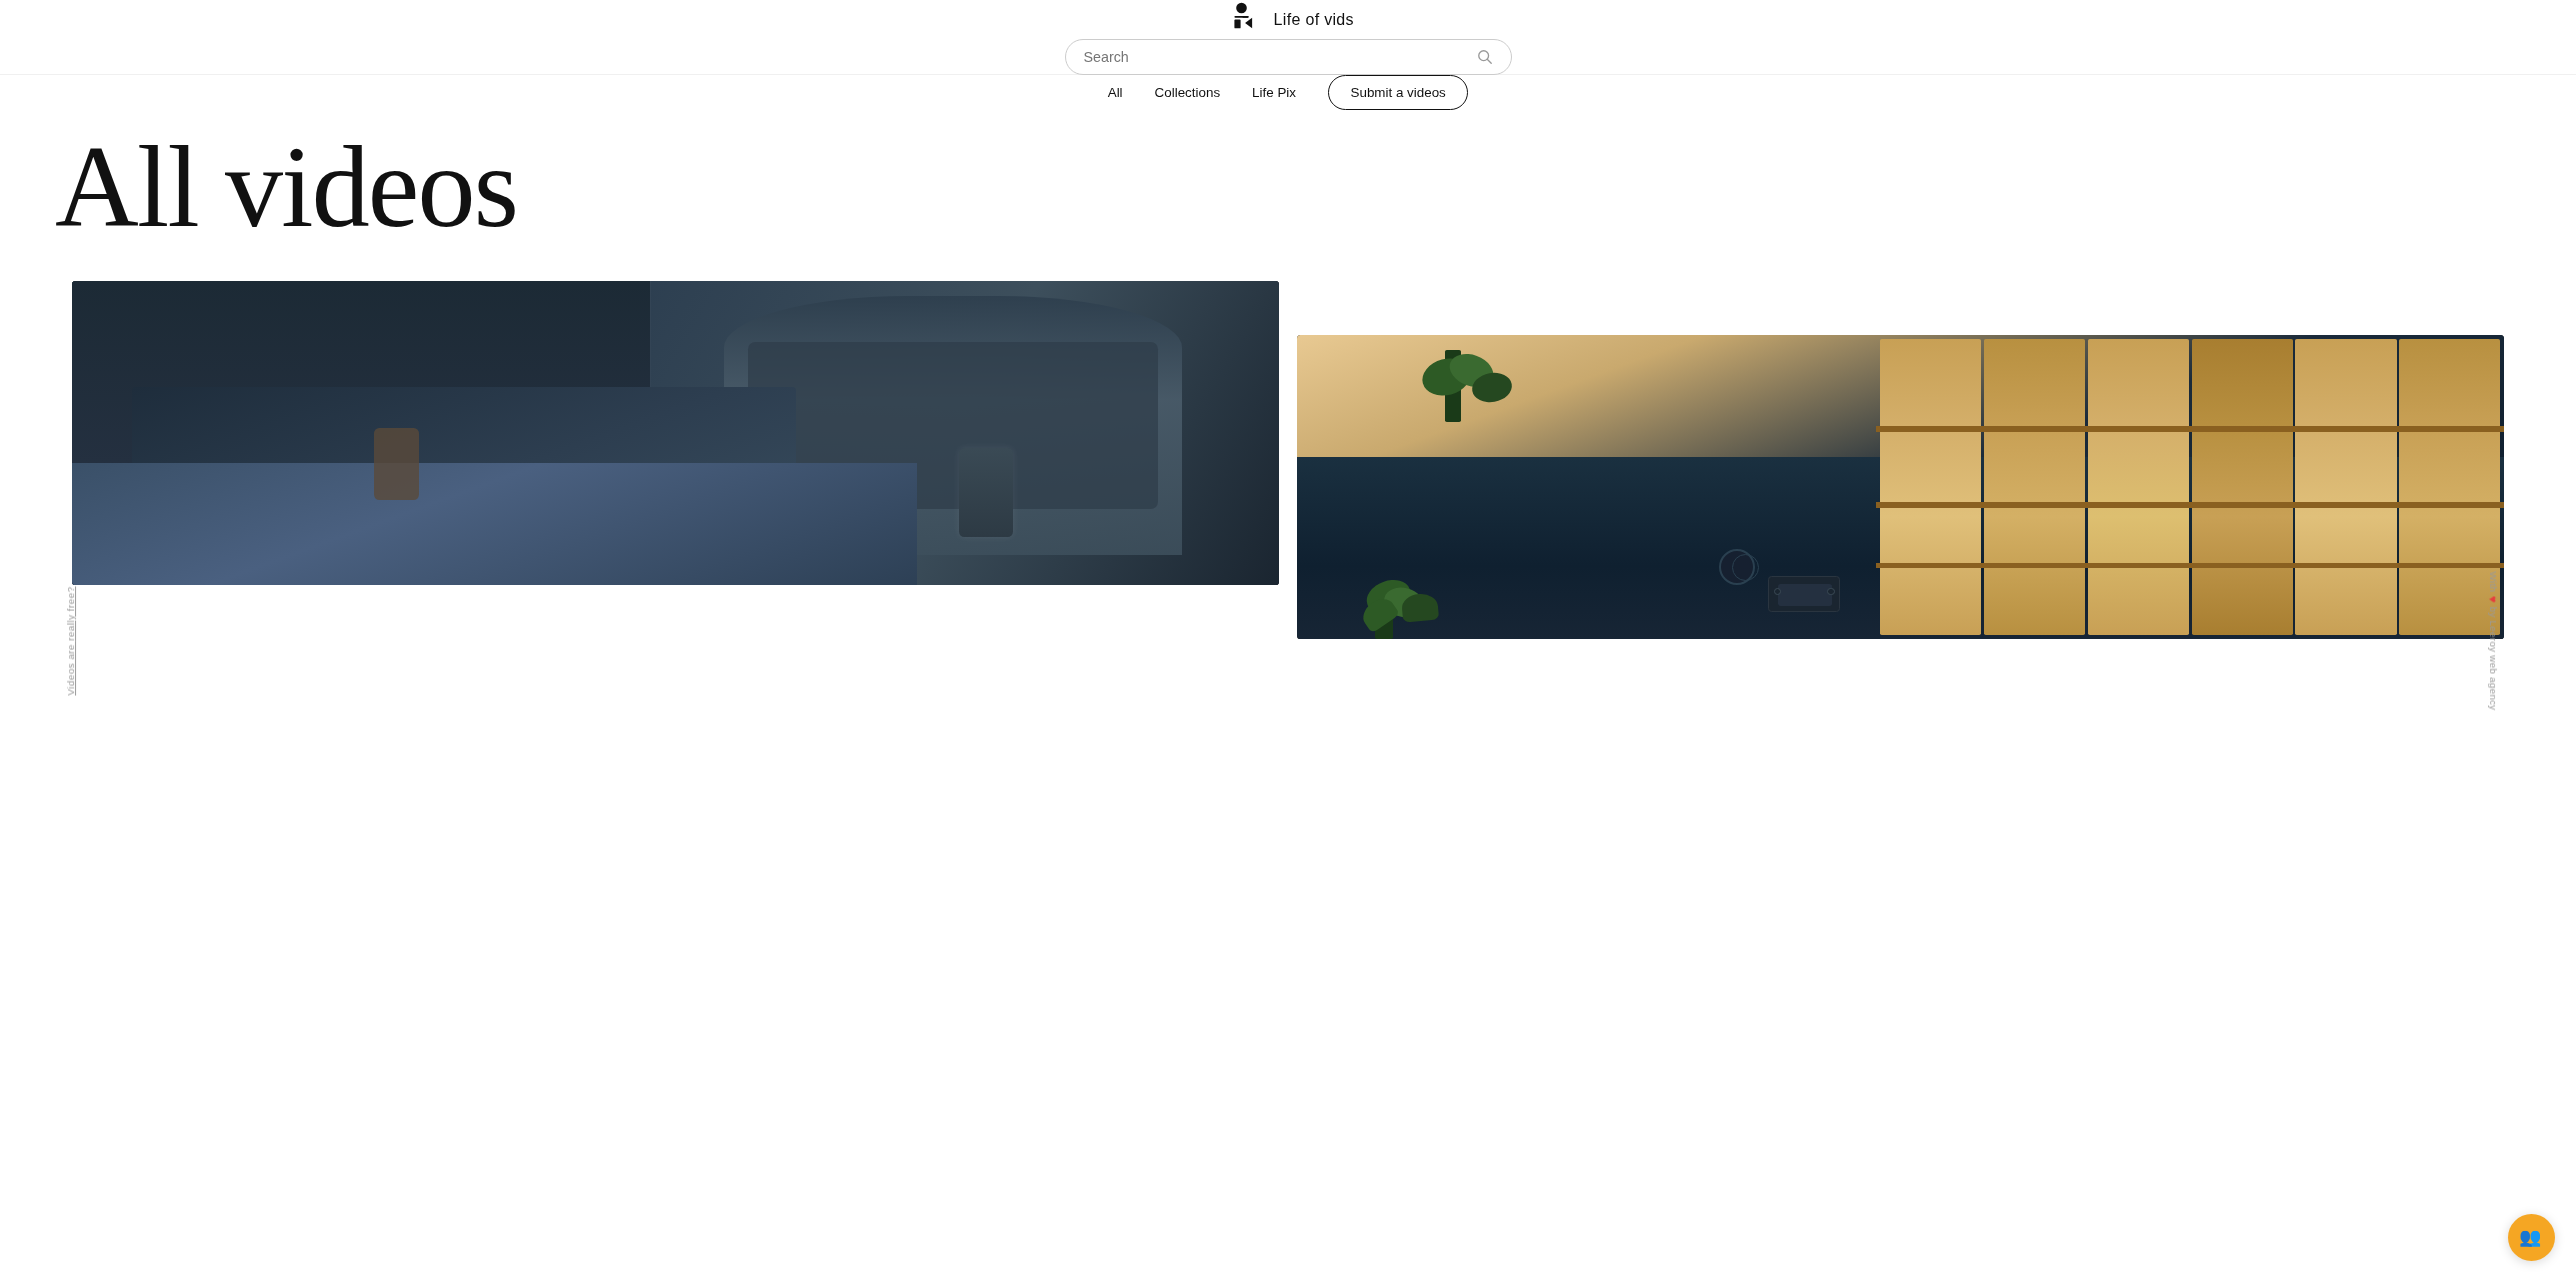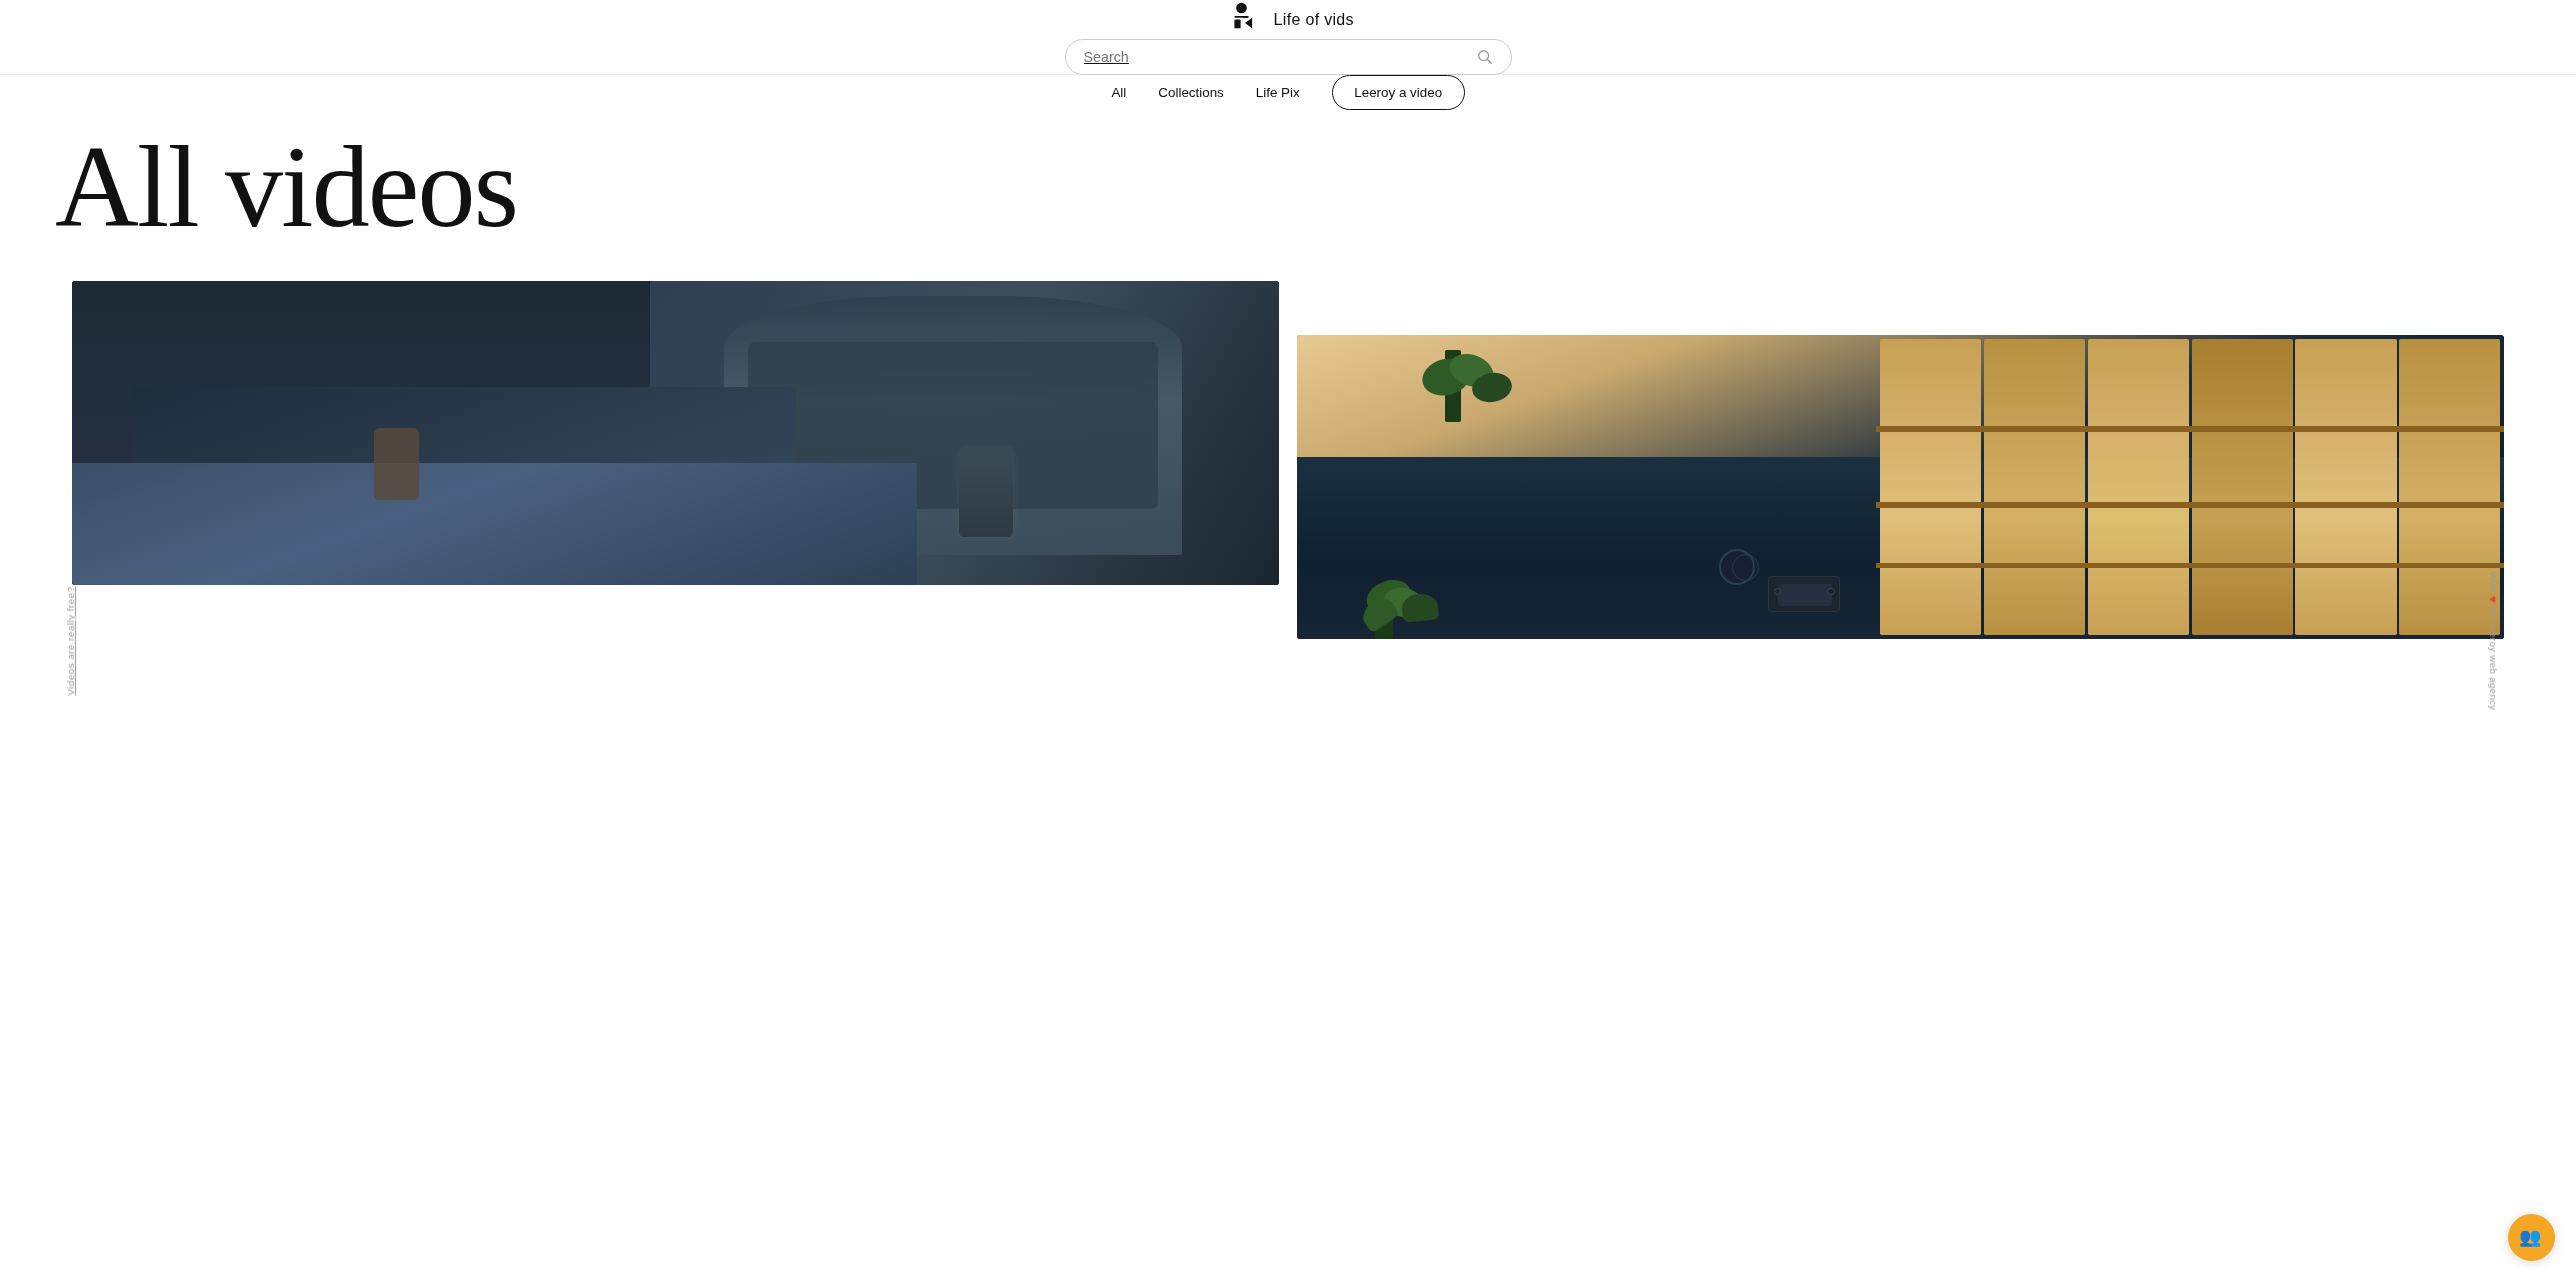--- a/index.html
+++ b/index.html
@@ -53,21 +53,20 @@
 
     .search-bar {
       display: flex;
       align-items: center;
       border: 1.3px solid #ccc;
       border-radius: 36px;
       padding: 9px 18px;
       width: 447px;
       gap: 9px;
       background: #fff;
-      text-decoration: underline;
     }
 
     .search-bar input {
       border: none;
       outline: none;
       font-size: 14.3px;
       width: 100%;
       color: #999;
       font-family: Arial, sans-serif;
       background: transparent;
@@ -256,21 +255,21 @@
         <circle cx="7.5" cy="7.5" r="5.5" stroke="#999" stroke-width="1.5"></circle>
         <line x1="11.5" y1="11.5" x2="16" y2="16" stroke="#999" stroke-width="1.5" stroke-linecap="round"></line>
       </svg>
     </div>
   </div>
 
   <nav class="nav-links">
     <a class="nav-link" href="#">All</a>
     <a class="nav-link" href="#">Collections</a>
     <a class="nav-link" href="#">Life Pix</a>
-    <a class="submit-btn" href="#">Leeroy a video</a>
+    <a class="submit-btn" href="#">Submit a videos</a>
   </nav>
 </header>
 
 <div class="side-label-left">
   <span>Videos are <span>really free?</span></span>
 </div>
 
 <div class="side-label-right">
   <span>With</span>
   <span class="heart-icon">♥</span>

